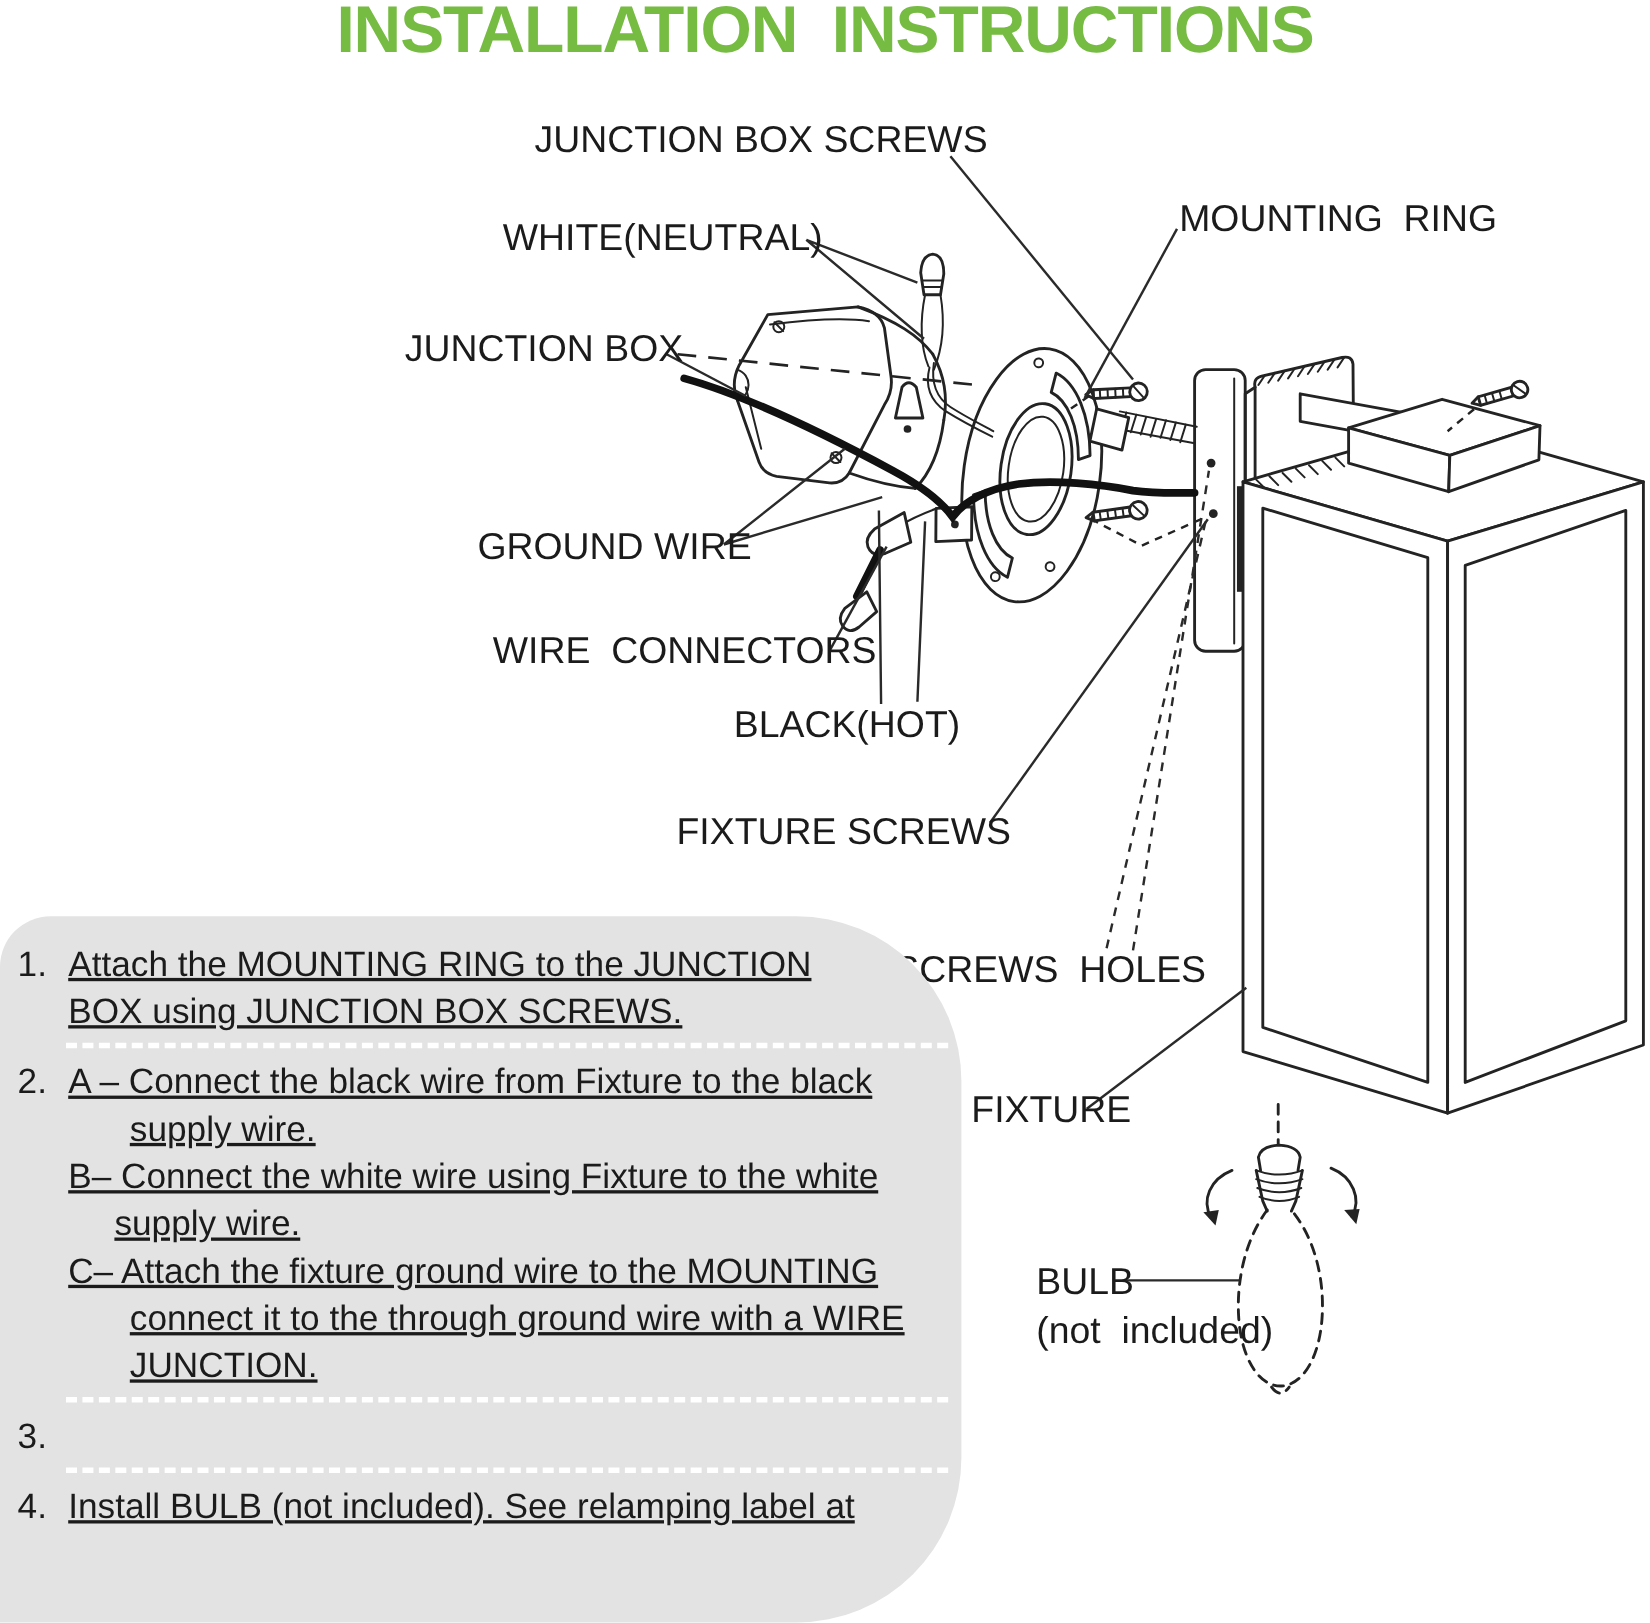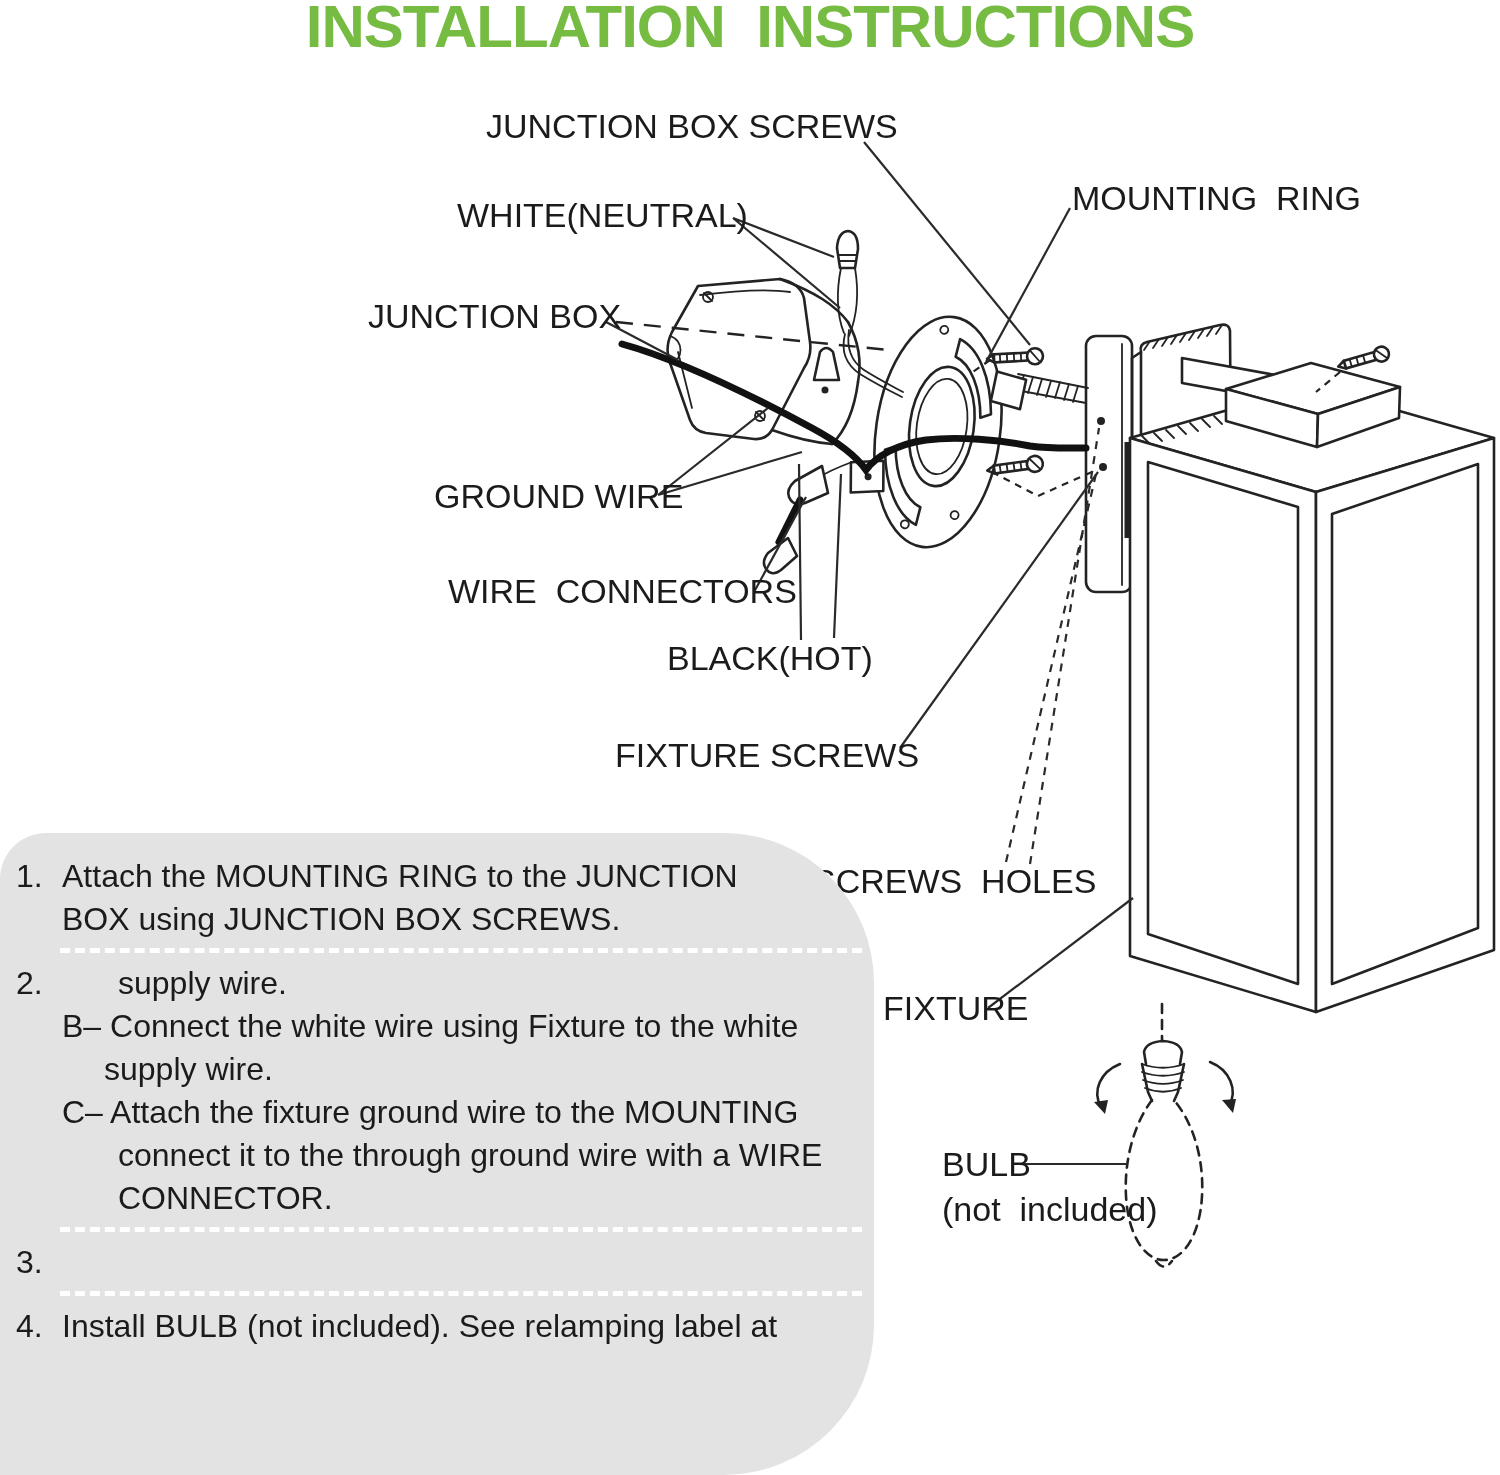--- a/index.html
+++ b/index.html
@@ -29,21 +29,21 @@
   .fill-ink{fill:#232323;stroke:none;}
   
   .panel{
     position:absolute;left:0;top:833px;width:874px;height:642px;
     background:#e3e3e3;border-radius:46px 150px 150px 0;
     box-sizing:border-box;padding:22px 8px 0 16px;
     color:#1b1b1b;font-size:32px;line-height:43px;
   }
   .step-row{display:flex;}
   .step-num{flex:0 0 46px;}
-  .step-lines{flex:1;}
+  .step-lines{flex:1;text-decoration:underline;}
   .line.ind1{padding-left:42px;}
   .line.ind2{padding-left:56px;}
   .step-sep{
     border-top:5px dashed #ffffff;height:0;
     margin:7px 4px 9px 44px;
   }
 </style>
 </head>
 <body>
 
@@ -221,26 +221,27 @@
         <div class="step-num">1.</div>
         <div class="step-lines">
           <div class="line ind0">Attach the MOUNTING RING to the JUNCTION</div>
           <div class="line ind0">BOX using JUNCTION BOX SCREWS.</div>
         </div>
       </div>
       <div class="step-sep"></div>
       <div class="step-row">
         <div class="step-num">2.</div>
         <div class="step-lines">
+          <div class="line ind0">A – Connect the black wire from Fixture to the black</div>
           <div class="line ind2">supply wire.</div>
           <div class="line ind0">B– Connect the white wire using Fixture to the white</div>
           <div class="line ind1">supply wire.</div>
           <div class="line ind0">C– Attach the fixture ground wire to the MOUNTING</div>
           <div class="line ind2">connect it to the through ground wire with a WIRE</div>
-          <div class="line ind2">CONNECTOR.</div>
+          <div class="line ind2">JUNCTION.</div>
         </div>
       </div>
       <div class="step-sep"></div>
       <div class="step-row">
         <div class="step-num">3.</div>
         <div class="step-lines">
         </div>
       </div>
       <div class="step-sep"></div>
       <div class="step-row">

